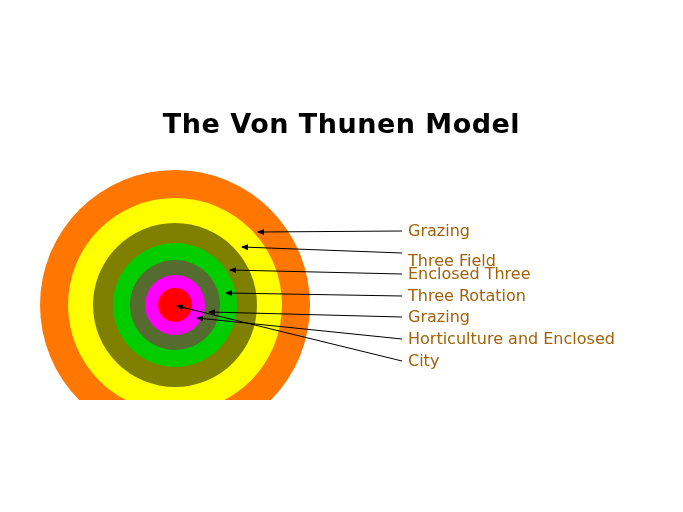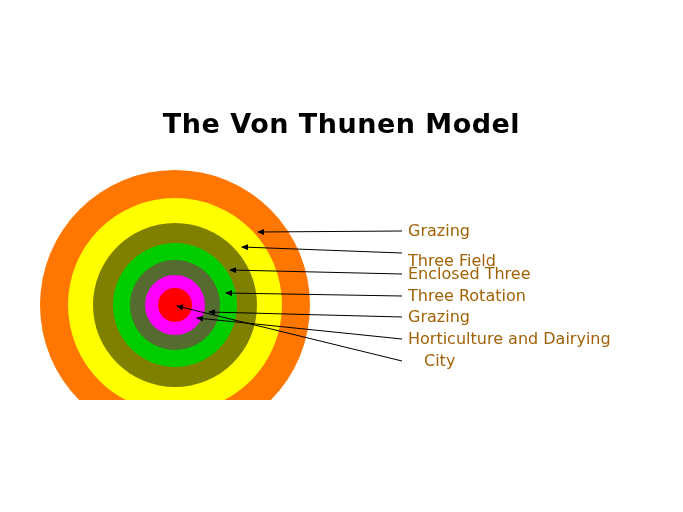--- a/index.html
+++ b/index.html
@@ -68,16 +68,16 @@
       <line x1="402" y1="317" x2="209" y2="312" stroke="#000000" stroke-width="1" marker-end="url(#arrowhead)"></line>
       <line x1="402" y1="339" x2="197" y2="318" stroke="#000000" stroke-width="1" marker-end="url(#arrowhead)"></line>
       <line x1="402" y1="361" x2="177" y2="306" stroke="#000000" stroke-width="1" marker-end="url(#arrowhead)"></line>
     </svg>
   <div id="labels-container">
       <div class="zone-label" style="left: 408px; top: 231px;">Grazing</div>
       <div class="zone-label" style="left: 408px; top: 253px; margin-top: 8px;">Three Field</div>
       <div class="zone-label" style="left: 408px; top: 274px;">Enclosed Three</div>
       <div class="zone-label" style="left: 408px; top: 296px;">Three Rotation</div>
       <div class="zone-label" style="left: 408px; top: 317px;">Grazing</div>
-      <div class="zone-label" style="left: 408px; top: 339px;">Horticulture and Dairying</div>
-      <div class="zone-label" style="left: 424px; top: 361px;">City</div>
+      <div class="zone-label" style="left: 408px; top: 339px;">Horticulture and Enclosed</div>
+      <div class="zone-label" style="left: 408px; top: 361px;">City</div>
     </div>
 </div>
 
 </body></html>

